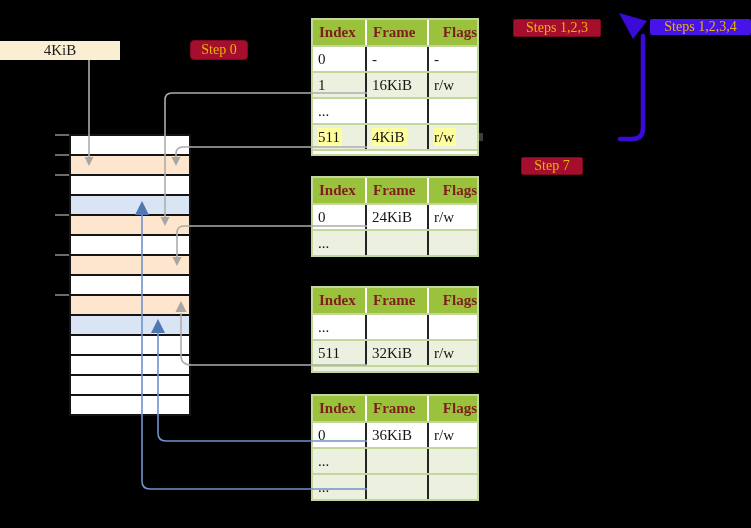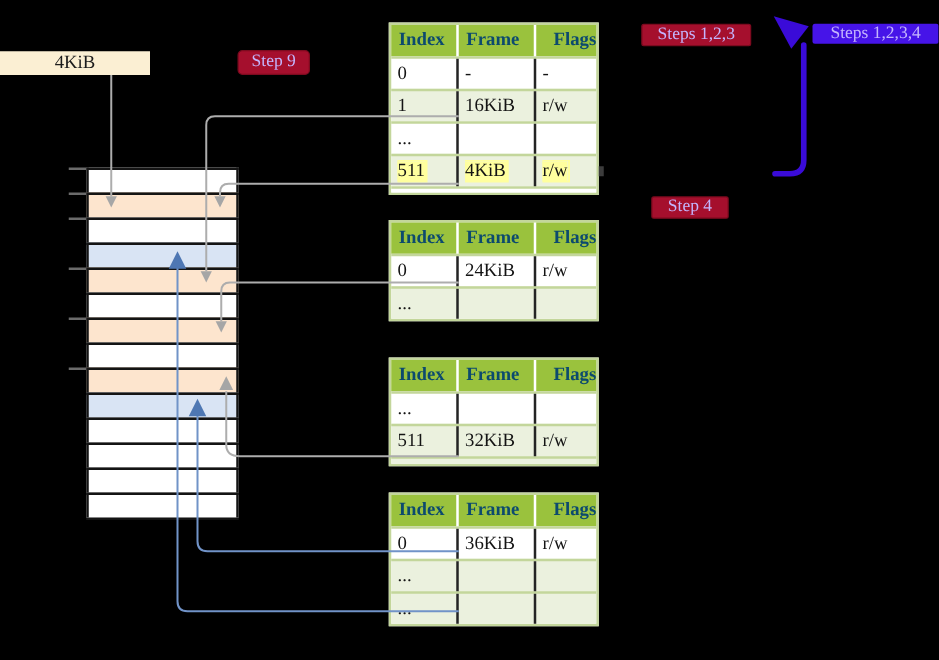--- a/index.html
+++ b/index.html
@@ -8,21 +8,21 @@
     font-family:"Liberation Serif","DejaVu Serif",serif;
   }
   
   .frame-label{
     position:absolute;left:0;top:41px;width:120px;height:19px;
     background:#FBEFD3;color:#1c1c1c;font-size:15px;
     display:flex;align-items:center;justify-content:center;
   }
   
   .badge{
-    position:absolute;color:#c4b5fd;font-size:14px;
+    position:absolute;color:#eab308;font-size:14px;
     display:flex;align-items:center;justify-content:center;white-space:nowrap;
   }
   .badge.red{background:#A50F2D;border:1px solid #7d0a1f;border-radius:4px;}
   .badge.blue{background:#4614E8;border-radius:2px;}
   .badge.step0{left:190px;top:40px;width:56px;height:18px;}
   .badge.steps123{left:513px;top:19px;width:86px;height:16px;border-radius:2px;}
   .badge.steps1234{left:650px;top:19px;width:101px;height:16px;}
   .badge.step4{left:521px;top:157px;width:60px;height:16px;border-radius:2px;}
   
   .memstack{
@@ -33,21 +33,21 @@
   .mrow[data-fill="orange"]{background:#FDE5CE;}
   .mrow[data-fill="blue"]{background:#D9E4F4;}
   .mrow[data-fill="white"]{background:#ffffff;}
   .tick{position:absolute;left:55px;width:14px;height:2px;background:#6b6b6b;}
   
   .ptable{
     position:absolute;left:311px;width:168px;box-sizing:border-box;
     border:2px solid #C3D69B;background:#fff;
   }
   .thead{display:grid;grid-template-columns:54px 62px 48px;height:25px;background:#9AC23D;}
-  .hc{box-sizing:border-box;border-right:2px solid #fff;color:#0c4a6e;font-weight:bold;
+  .hc{box-sizing:border-box;border-right:2px solid #fff;color:#7f1d1d;font-weight:bold;
       font-size:15px;line-height:25px;padding-left:6px;overflow:hidden;}
   .hc:last-child{border-right:none;text-align:right;}
   .trow{display:grid;grid-template-columns:54px 62px 48px;height:26px;border-top:2px solid #C3D69B;box-sizing:border-box;}
   .trow.band-green{background:#EBF1DE;}
   .bc{box-sizing:border-box;border-right:2px solid #242424;font-size:15px;line-height:24px;
       padding-left:5px;color:#141414;overflow:hidden;}
   .bc:last-child{border-right:none;}
   .hl-row .ct{background:#FFFF9E;box-shadow:1px 0 0 1px #FFFF9E;}
   .sliver{border-top:2px solid #C3D69B;}
   .sliver.white{height:3px;background:#fff;}
@@ -59,30 +59,30 @@
 </head>
 <body>
 
 <div class="stage">
 
   <div class="frame-label">
     <span>4KiB</span>
   </div>
 
   <div class="badge red step0">
-    <span>Step 9</span>
+    <span>Step 0</span>
   </div>
   <div class="badge red steps123">
     <span>Steps 1,2,3</span>
   </div>
   <div class="badge blue steps1234">
     <span>Steps 1,2,3,4</span>
   </div>
   <div class="badge red step4">
-    <span>Step 4</span>
+    <span>Step 7</span>
   </div>
 
   <div class="memstack">
     <div class="mrow" data-fill="white"></div>
     <div class="mrow" data-fill="orange"></div>
     <div class="mrow" data-fill="white"></div>
     <div class="mrow" data-fill="blue"></div>
     <div class="mrow" data-fill="orange"></div>
     <div class="mrow" data-fill="white"></div>
     <div class="mrow" data-fill="orange"></div>

